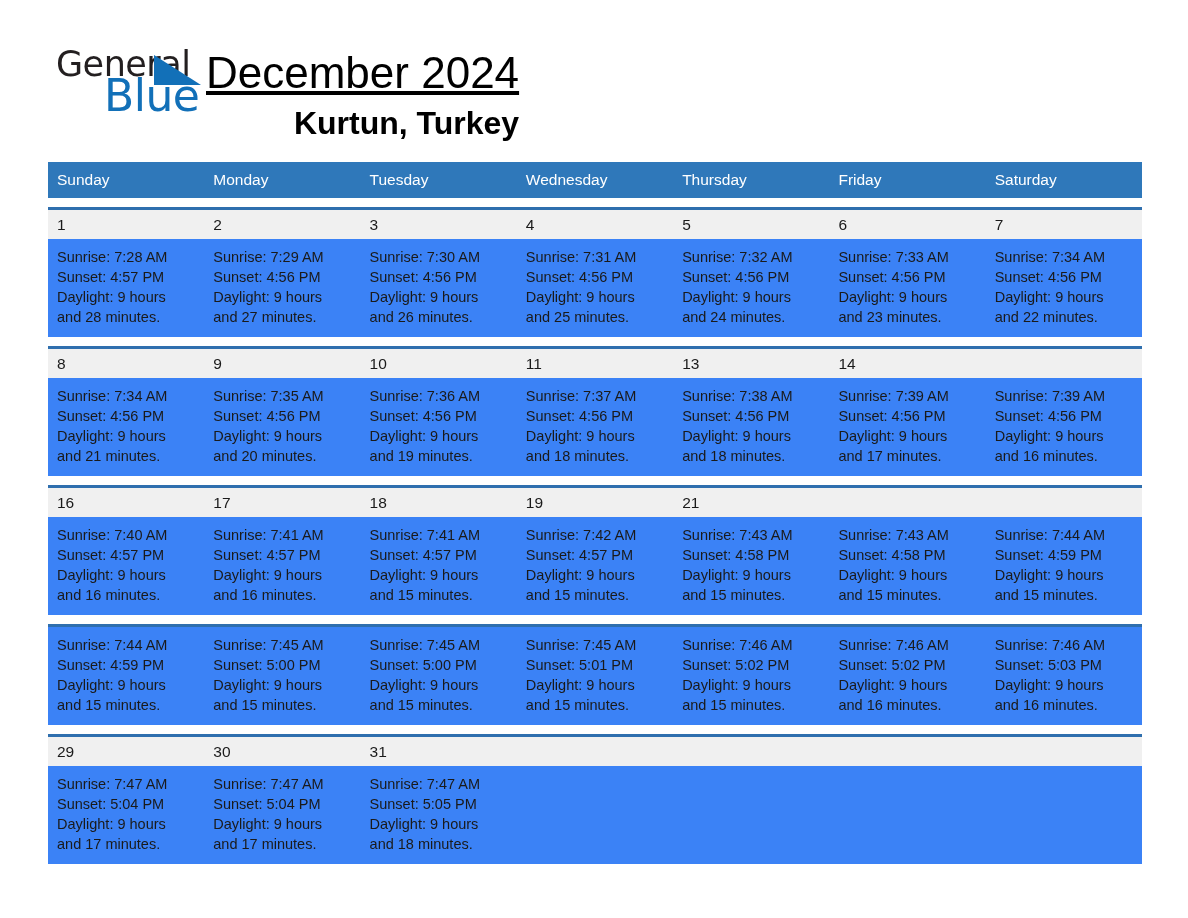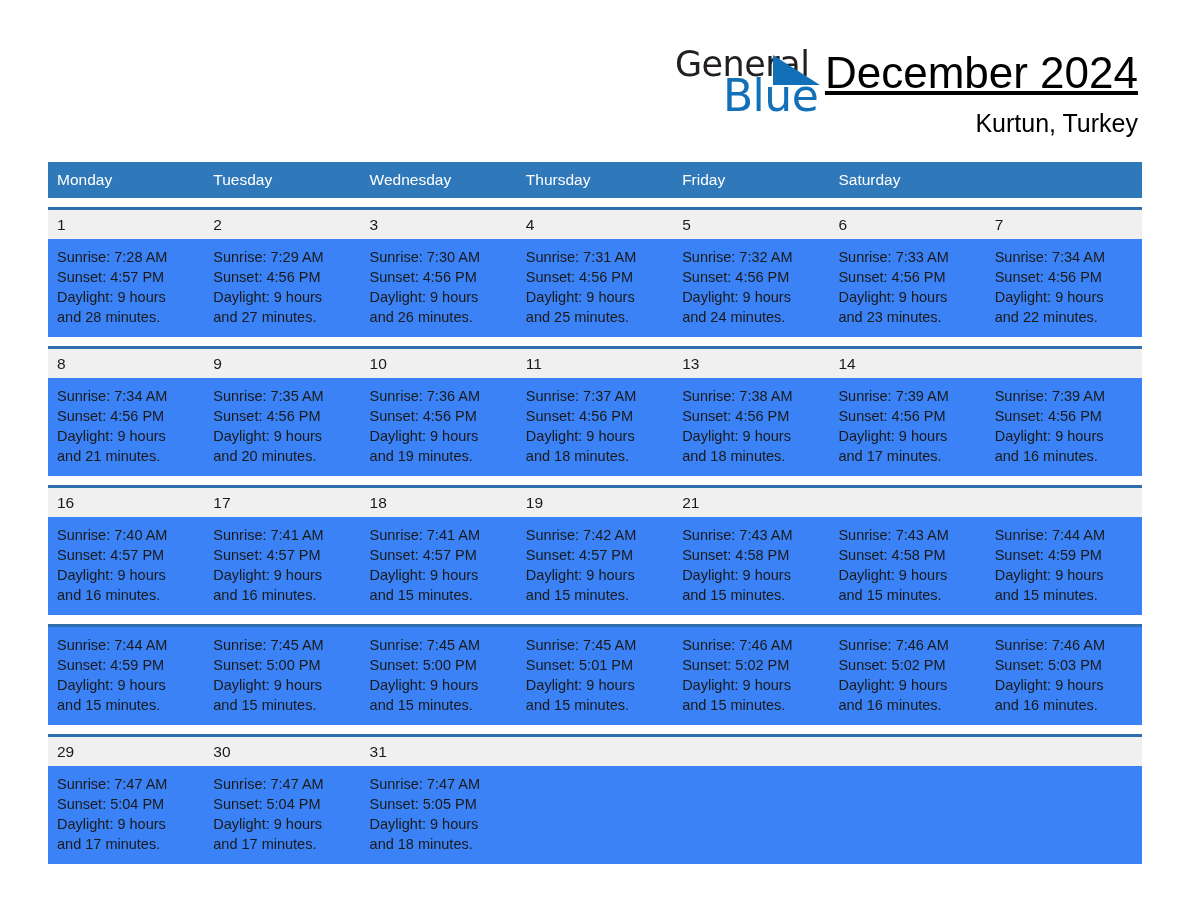--- a/index.html
+++ b/index.html
@@ -18,21 +18,21 @@
     position: relative;
     width: 1188px;
     height: 918px;
     box-sizing: border-box;
   }
 
   
   .header {
     display: flex;
     align-items: flex-start;
-    justify-content: flex-end;
+    justify-content: flex-start;
     padding: 44px 50px 0 56px;
     box-sizing: border-box;
   }
   .brand {
     position: relative;
     width: 150px;
     height: 70px;
     user-select: none;
   }
   .brand-general {
@@ -73,23 +73,23 @@
   }
   .month-title {
     font-size: 44px;
     line-height: 54px;
     font-weight: 400;
     color: #000000;
     white-space: nowrap;
     text-decoration: underline;
   }
   .location-title {
-    font-size: 25px;
+    font-size: 32px;
     line-height: 34px;
-    font-weight: 400;
+    font-weight: 700;
     color: #000000;
     margin-top: 6px;
     white-space: nowrap;
   }
 
   
   .calendar {
     margin: 22px 46px 0 48px;
     width: 1094px;
     box-sizing: border-box;
@@ -158,20 +158,21 @@
       <span class="brand-blue">Blue</span>
     </div>
     <div class="titles">
       <div class="month-title">December 2024</div>
       <div class="location-title">Kurtun, Turkey</div>
     </div>
   </div>
 
   <div class="calendar">
     <div class="weekday-row">
+      <div class="weekday">Sunday</div>
       <div class="weekday">Monday</div>
       <div class="weekday">Tuesday</div>
       <div class="weekday">Wednesday</div>
       <div class="weekday">Thursday</div>
       <div class="weekday">Friday</div>
       <div class="weekday">Saturday</div>
     </div>
 
     <div class="week">
       <div class="week-numbers">

